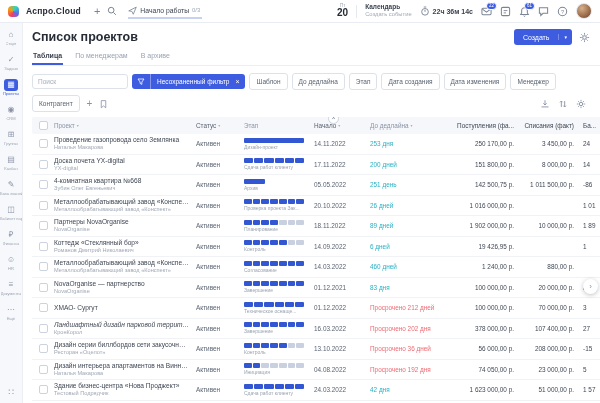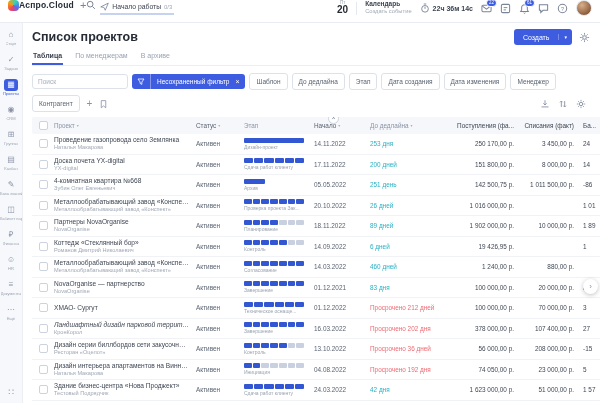--- a/index.html
+++ b/index.html
@@ -1,20 +1,20 @@
 <!DOCTYPE html>
 <html><head>
 <meta charset="utf-8">
 <style>
   html,body{margin:0;padding:0}
   body{width:600px;height:403px;overflow:hidden;background:#fff;color:#3c4350;
        font-family:"Liberation Sans",sans-serif;position:relative}
   svg{display:block}
   
-  .topbar{height:22px;display:flex;align-items:flex-start;padding:0 8px;
+  .topbar{height:22px;display:flex;align-items:center;gap:7px;padding:0 8px;
           border-bottom:1px solid #e9ecf2;background:#fff;position:relative;z-index:9}
   .logo-mark{width:11px;height:11px;border-radius:4px;
              background:conic-gradient(from 210deg,#f43f5e,#f59e0b,#2dd4bf,#6366f1,#f43f5e)}
   .logo-text{font-size:8.5px;font-weight:bold;color:#262b35;letter-spacing:.2px}
   .tb-plus{font-size:11px;color:#7b8495;margin-left:6px;line-height:1}
   .onb{display:flex;align-items:center;gap:3px;border-bottom:2px solid #c7d2f0;
        padding:2px 2px 2px 0;margin-left:4px}
   .onb-label{font-size:6.8px;color:#3c4350}
   .onb-progress{font-size:6px;color:#a0a8b6}
   .tb-right{margin-left:auto;display:flex;align-items:center;gap:8px}

